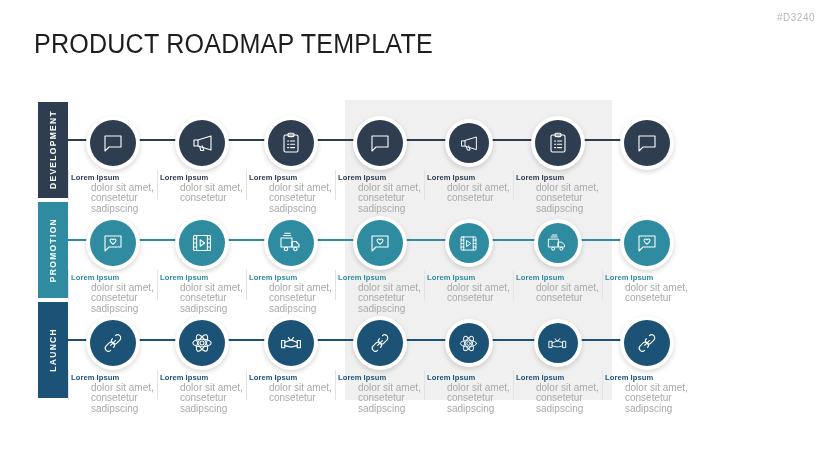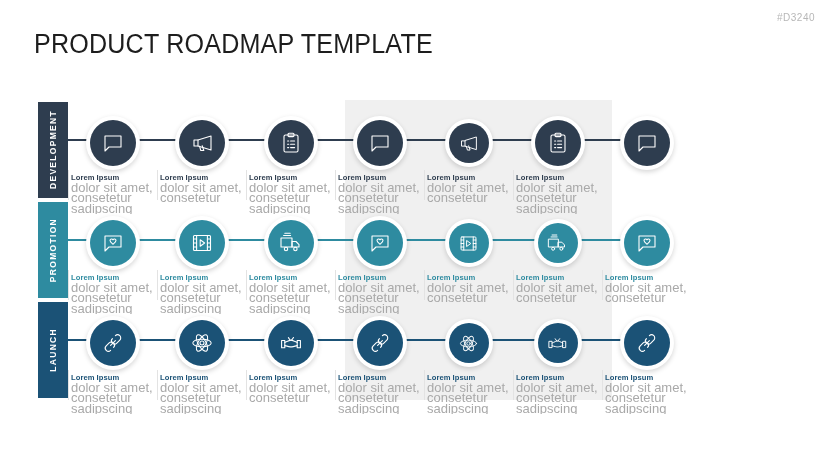--- a/index.html
+++ b/index.html
@@ -78,23 +78,24 @@
 
   .caption {
     position: absolute; left: 3px; top: 72px; width: 86px;
   }
   .cap-title {
     font-size: 7.6px; font-weight: 700; line-height: 11px;
     letter-spacing: .05px;
     white-space: nowrap;
   }
   .cap-body {
-    font-size: 13px; line-height: 10.4px;
+    font-size: 10px; line-height: 10.4px;
     color: #a9a9a9;
     overflow: hidden;
+    margin-left: 20px;
   }
 
   
   .cap-divider {
     position: absolute; top: 70px; width: 1px; height: 30px;
     background: #e3e3e3;
   }
 </style>
 </head>
 <body>

